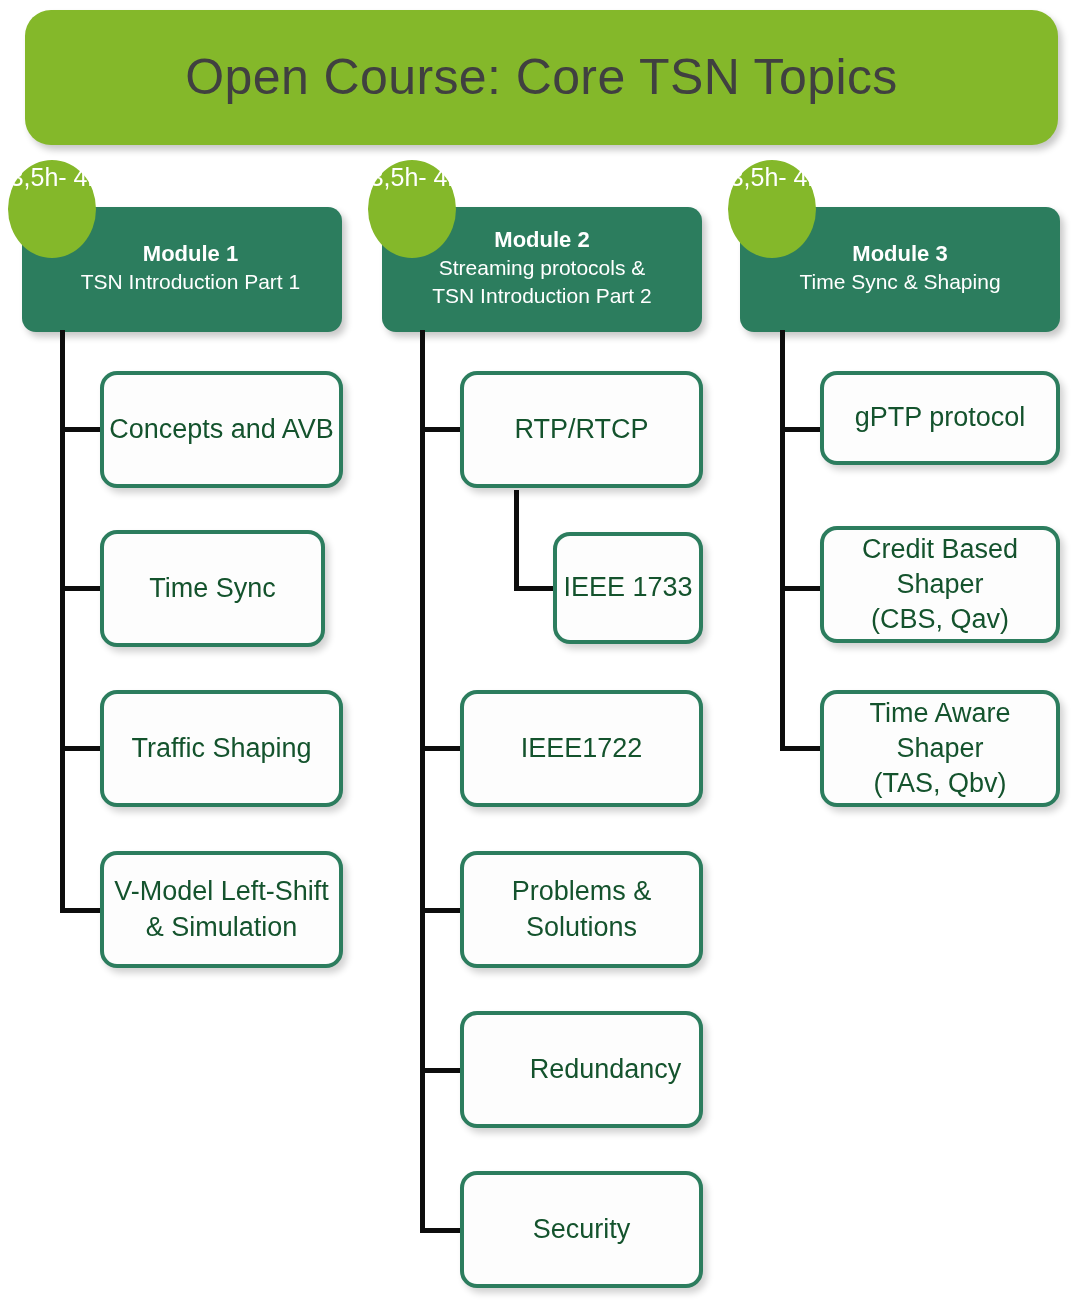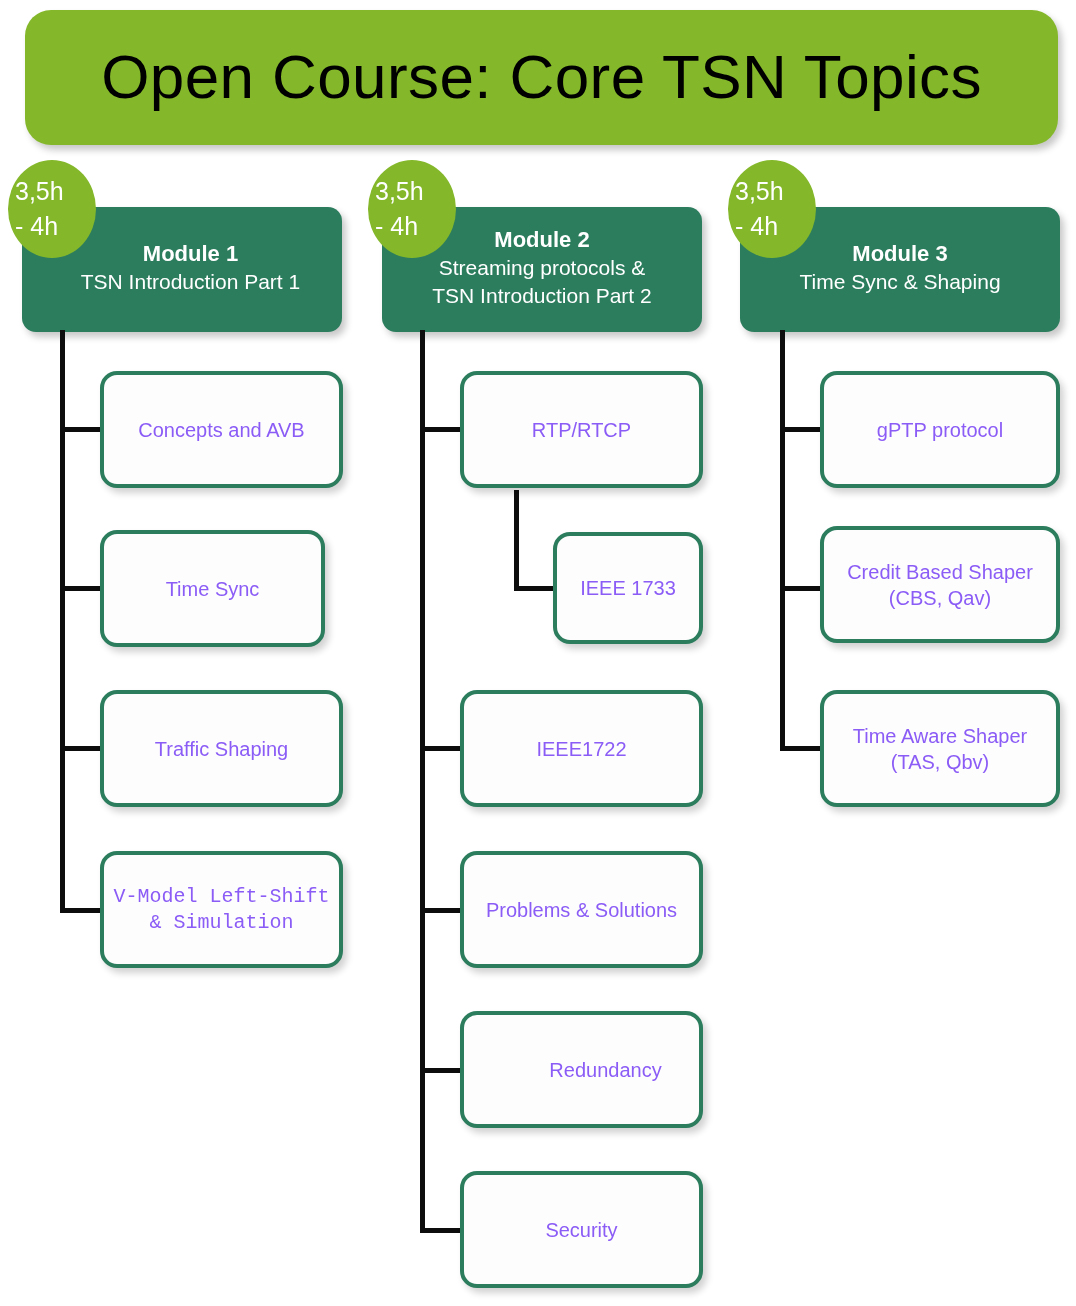--- a/index.html
+++ b/index.html
@@ -27,22 +27,22 @@
     width: 1033px;
     height: 135px;
     background: #84b82a;
     border-radius: 26px;
     box-shadow: 4px 5px 7px rgba(0,0,0,0.22);
     display: flex;
     align-items: center;
     justify-content: center;
   }
   .title-banner-text {
-    color: #000000;
-    font-size: 62px;
+    color: #404040;
+    font-size: 50px;
     letter-spacing: 0.4px;
     line-height: 1.1;
     text-align: left;
     white-space: nowrap;
   }
 
   
   .module-box {
     position: absolute;
     background: #2c7d5e;
@@ -72,21 +72,21 @@
 
   
   .hour-badge {
     position: absolute;
     width: 88px;
     height: 98px;
     border-radius: 50%;
     background: #84b82a;
     color: #ffffff;
     display: flex;
-    flex-direction: column;
+    flex-direction: row;
     align-items: flex-start;
     justify-content: center;
     box-sizing: border-box;
     padding-left: 7px;
     z-index: 6;
   }
   .hour-line {
     font-size: 25px;
     line-height: 1.42;
     white-space: nowrap;
@@ -99,22 +99,22 @@
     border: 4px solid #2c7d5e;
     border-radius: 17px;
     box-shadow: 4px 5px 7px rgba(0,0,0,0.18);
     display: flex;
     align-items: center;
     justify-content: center;
     box-sizing: border-box;
     z-index: 4;
   }
   .topic-label {
-    color: #8b5cf6;
-    font-size: 20px;
+    color: #14532d;
+    font-size: 27px;
     line-height: 1.3;
     text-align: center;
     white-space: pre-line;
   }
 
   
   .vline {
     position: absolute;
     width: 5px;
     background: #0d0d0d;
@@ -187,21 +187,21 @@
 
   <div class="topic-box" style="left:100px; top:371px; width:243px; height:117px;">
     <div class="topic-label">Concepts and AVB</div>
   </div>
   <div class="topic-box" style="left:100px; top:530px; width:225px; height:117px;">
     <div class="topic-label">Time Sync</div>
   </div>
   <div class="topic-box" style="left:100px; top:690px; width:243px; height:117px;">
     <div class="topic-label">Traffic Shaping</div>
   </div>
-  <div class="topic-box" style="left:100px; top:851px; width:243px; height:117px;font-family:Liberation Mono, monospace;">
+  <div class="topic-box" style="left:100px; top:851px; width:243px; height:117px;">
     <div class="topic-label">V-Model Left-Shift
 &amp; Simulation</div>
   </div>
 
   <div class="topic-box" style="left:460px; top:371px; width:243px; height:117px;">
     <div class="topic-label">RTP/RTCP</div>
   </div>
   <div class="topic-box" style="left:553px; top:532px; width:150px; height:112px;">
     <div class="topic-label">IEEE 1733</div>
   </div>
@@ -211,21 +211,21 @@
   <div class="topic-box" style="left:460px; top:851px; width:243px; height:117px;">
     <div class="topic-label">Problems &amp; Solutions</div>
   </div>
   <div class="topic-box" style="left:460px; top:1011px; width:243px; height:117px;padding-left:48px;">
     <div class="topic-label">Redundancy</div>
   </div>
   <div class="topic-box" style="left:460px; top:1171px; width:243px; height:117px;">
     <div class="topic-label">Security</div>
   </div>
 
-  <div class="topic-box" style="left:820px; top:371px; width:240px; height:117px;">
+  <div class="topic-box" style="left:820px; top:371px; width:240px; height:94px;">
     <div class="topic-label">gPTP protocol</div>
   </div>
   <div class="topic-box" style="left:820px; top:526px; width:240px; height:117px;">
     <div class="topic-label">Credit Based Shaper
 (CBS, Qav)</div>
   </div>
   <div class="topic-box" style="left:820px; top:690px; width:240px; height:117px;">
     <div class="topic-label">Time Aware Shaper
 (TAS, Qbv)</div>
   </div>

